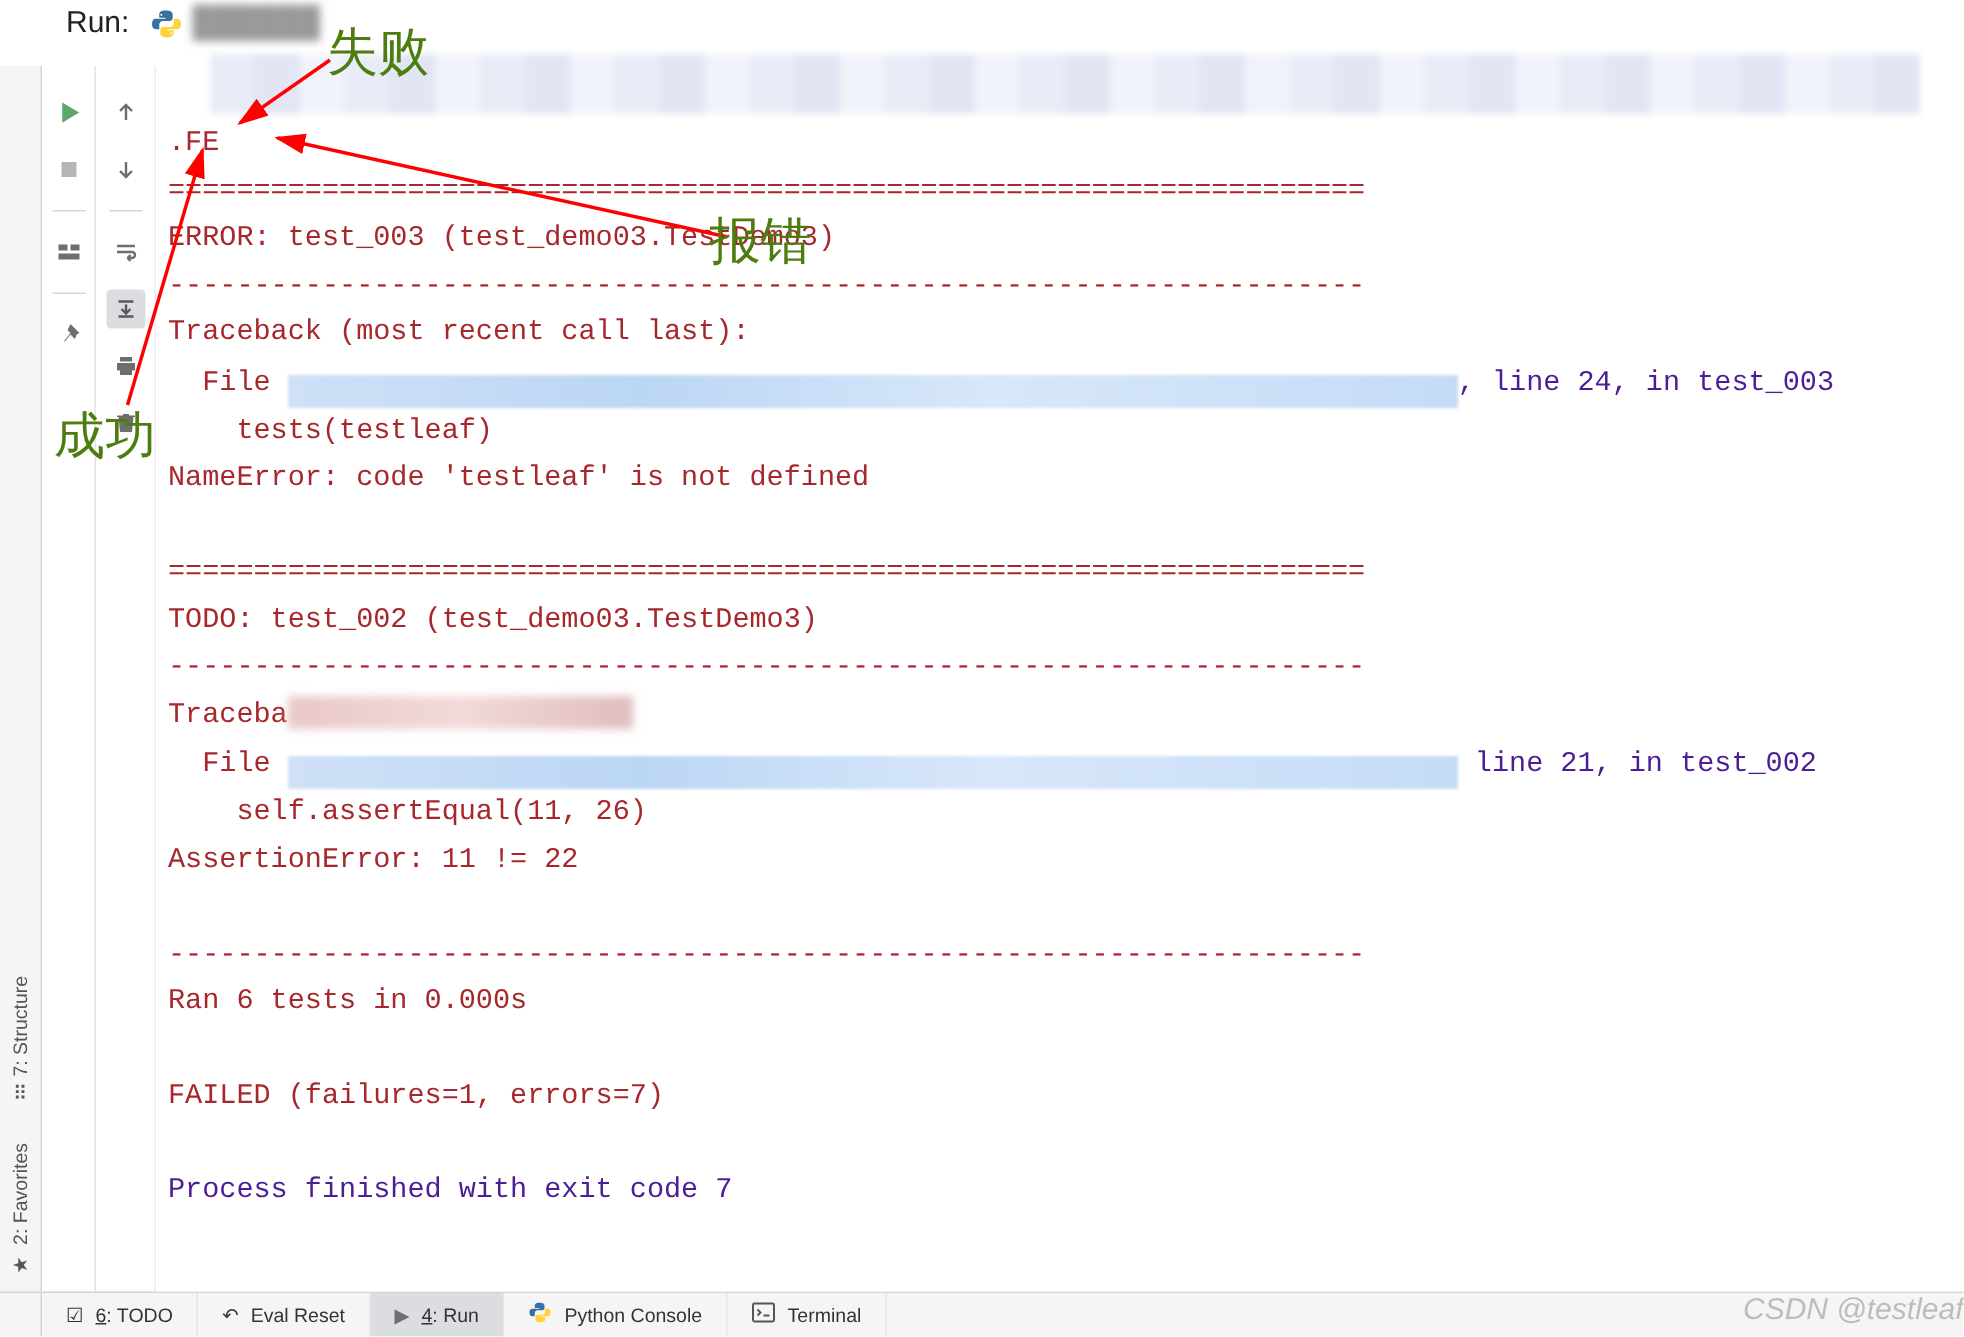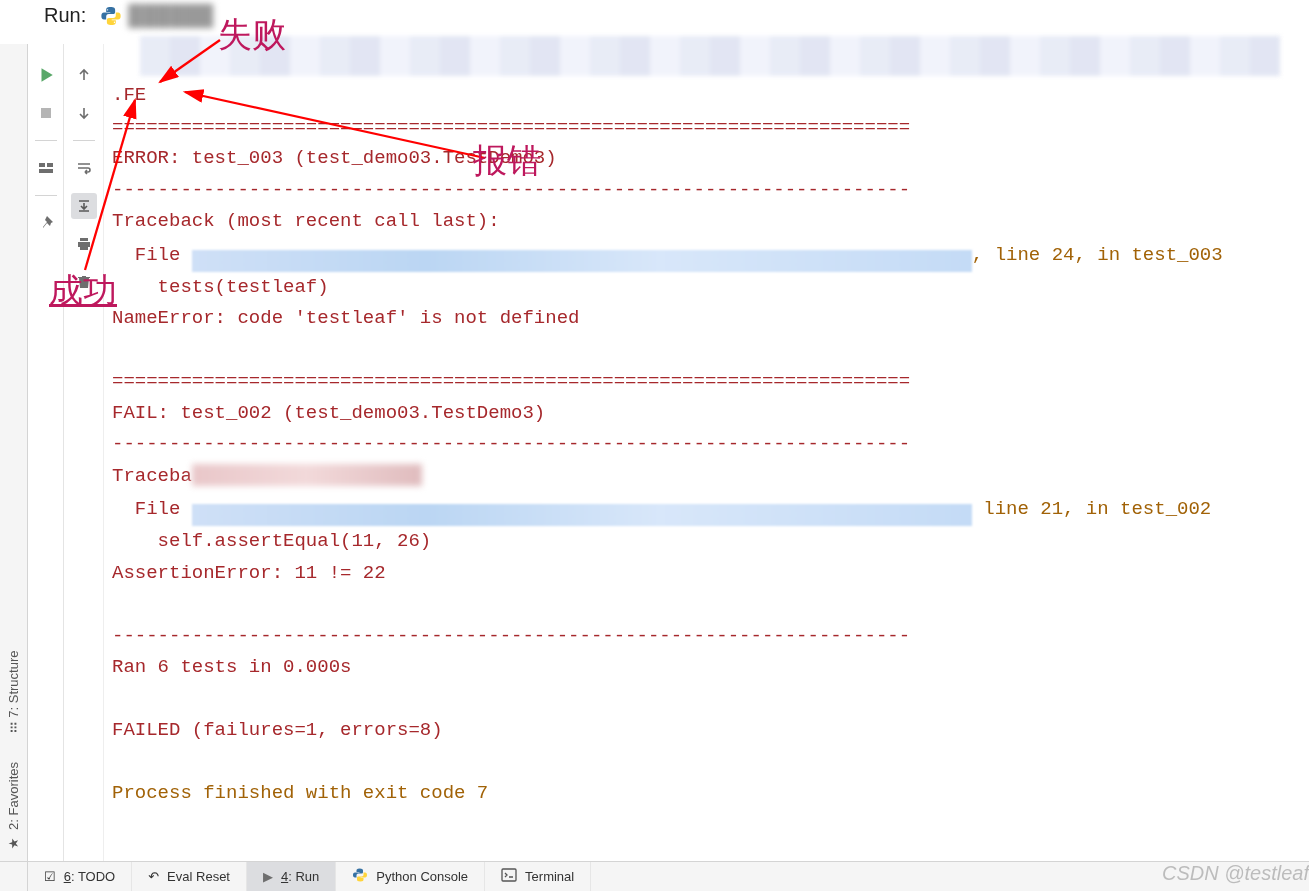--- a/index.html
+++ b/index.html
@@ -30,34 +30,34 @@
 
   .console-wrap { flex: 1; overflow: hidden; position: relative; background: #fff; }
   .console {
     font-family: "Consolas","Courier New", monospace;
     font-size: 19px;
     line-height: 31.5px;
     white-space: pre;
     padding: 36px 8px 8px 8px;
     color: #a6282c;
   }
-  .blue { color: #a16207; margin-top: 12px; }
+  .blue { color: #4c1d95; margin-top: 12px; }
   .hidepath1 { display: inline-block; width: 780px; height: 22px; background: linear-gradient(90deg, #cfe0f7 0, #bbd6f3 30%, #d8e7fa 60%, #c4dbf6 100%); vertical-align: middle; filter: blur(1px); }
   .hidetrace { display: inline-block; width: 230px; height: 22px; background: linear-gradient(90deg,#e9c7c9 0,#f2d9da 50%,#e0bcbe 100%); filter: blur(3px); vertical-align: middle; }
 
   .bottom { height: 30px; border-top: 1px solid #d4d4d4; background: #f5f5f5; display: flex; align-items: center; }
   .btab { height: 100%; padding: 0 16px; display: flex; align-items: center; gap: 8px; font-size: 13px; color: #333; cursor: pointer; border-right: 1px solid #e6e6e6; }
   .btab.active { background: #dcdde0; }
   .uline { text-decoration: underline; }
 
   .watermark { position: absolute; right: 0; bottom: 6px; font-size: 20px; color: rgba(120,120,120,0.45); font-style: italic; pointer-events: none; font-family: Arial,sans-serif; }
 
   
   .annot { position: absolute; pointer-events: none; z-index: 50; }
-  .annot-text { font-family: "KaiTi","STKaiti","SimSun",serif; color: #be185d; font-size: 34px; font-weight: 500; }
+  .annot-text { font-family: "KaiTi","STKaiti","SimSun",serif; color: #4d7c0f; font-size: 34px; font-weight: 500; }
   svg.arrows { position: absolute; left: 0; top: 0; width: 1309px; height: 891px; pointer-events: none; z-index: 49; }
   svg.arrows line { stroke: #ff0000; stroke-width: 2.3; }
 
   
   .top-mosaic { position: absolute; left: 140px; top: 36px; width: 1140px; height: 40px;
     background: repeating-linear-gradient(90deg, #e6eaf6 0 30px, #dfe3f2 30px 60px, #f0f2fb 60px 90px);
     filter: blur(2px); opacity: 0.9; z-index: 2; }
 
   
   svg.icon { width: 16px; height: 16px; }
@@ -161,31 +161,31 @@
 <div class="console"><span>.FE</span>
 <span>======================================================================</span>
 <span>ERROR: test_003 (test_demo03.TestDemo3)</span>
 <span>----------------------------------------------------------------------</span>
 <span>Traceback (most recent call last):</span>
 <span>  File </span><span class="blue hidepath1"></span><span class="blue">, line 24, in test_003</span>
 <span>    tests(testleaf)</span>
 <span>NameError: code 'testleaf' is not defined</span>
 
 <span>======================================================================</span>
-<span>FAIL: test_002 (test_demo03.TestDemo3)</span>
+<span>TODO: test_002 (test_demo03.TestDemo3)</span>
 <span>----------------------------------------------------------------------</span>
 <span>Traceba</span><span class="hidetrace"></span>
 <span>  File </span><span class="blue hidepath1"></span><span class="blue"> line 21, in test_002</span>
 <span>    self.assertEqual(11, 26)</span>
 <span>AssertionError: 11 != 22</span>
 
 <span>----------------------------------------------------------------------</span>
 <span>Ran 6 tests in 0.000s</span>
 
-<span>FAILED (failures=1, errors=8)</span>
+<span>FAILED (failures=1, errors=7)</span>
 
 <span class="blue">Process finished with exit code 7</span>
 </div>
     </div>
   </div>
 
   <div class="bottom">
     <div style="width:28px;border-right:1px solid #d4d4d4;height:100%"></div>
     <div class="btab">
       <span>☑</span>
@@ -227,16 +227,16 @@
     </defs>
 
     <line x1="220" y1="40" x2="160" y2="82" marker-end="url(#ah)"></line>
 
     <line x1="485" y1="158" x2="185" y2="92" marker-end="url(#ah)"></line>
 
     <line x1="85" y1="270" x2="135" y2="100" marker-end="url(#ah)"></line>
   </svg>
   <div class="annot annot-text" style="left:218px; top:12px;">失败</div>
   <div class="annot annot-text" style="left:473px; top:138px;">报错</div>
-  <div class="annot annot-text" style="left:49px; top:268px;text-decoration:underline;">成功</div>
+  <div class="annot annot-text" style="left:36px; top:268px;">成功</div>
 
   <div class="watermark">CSDN @testleaf</div>
 </div>
 
 </body></html>

